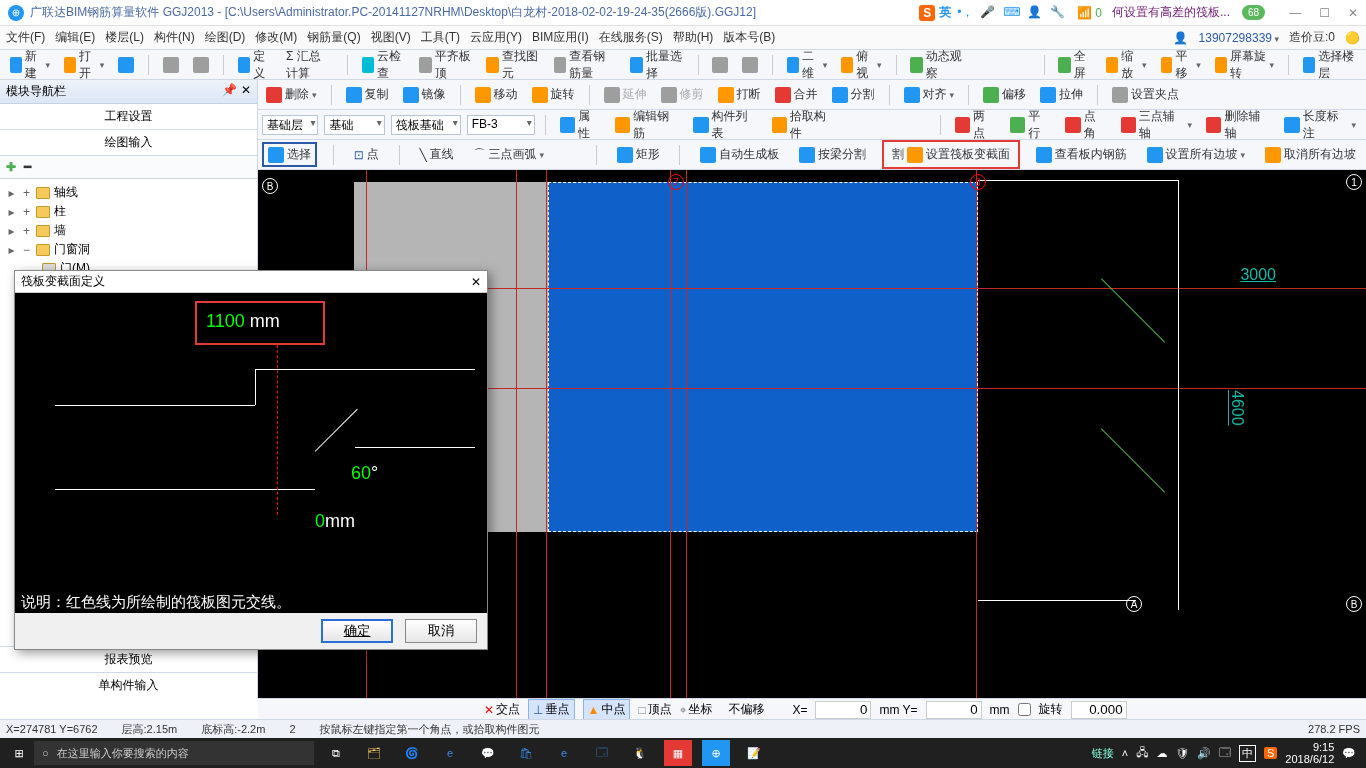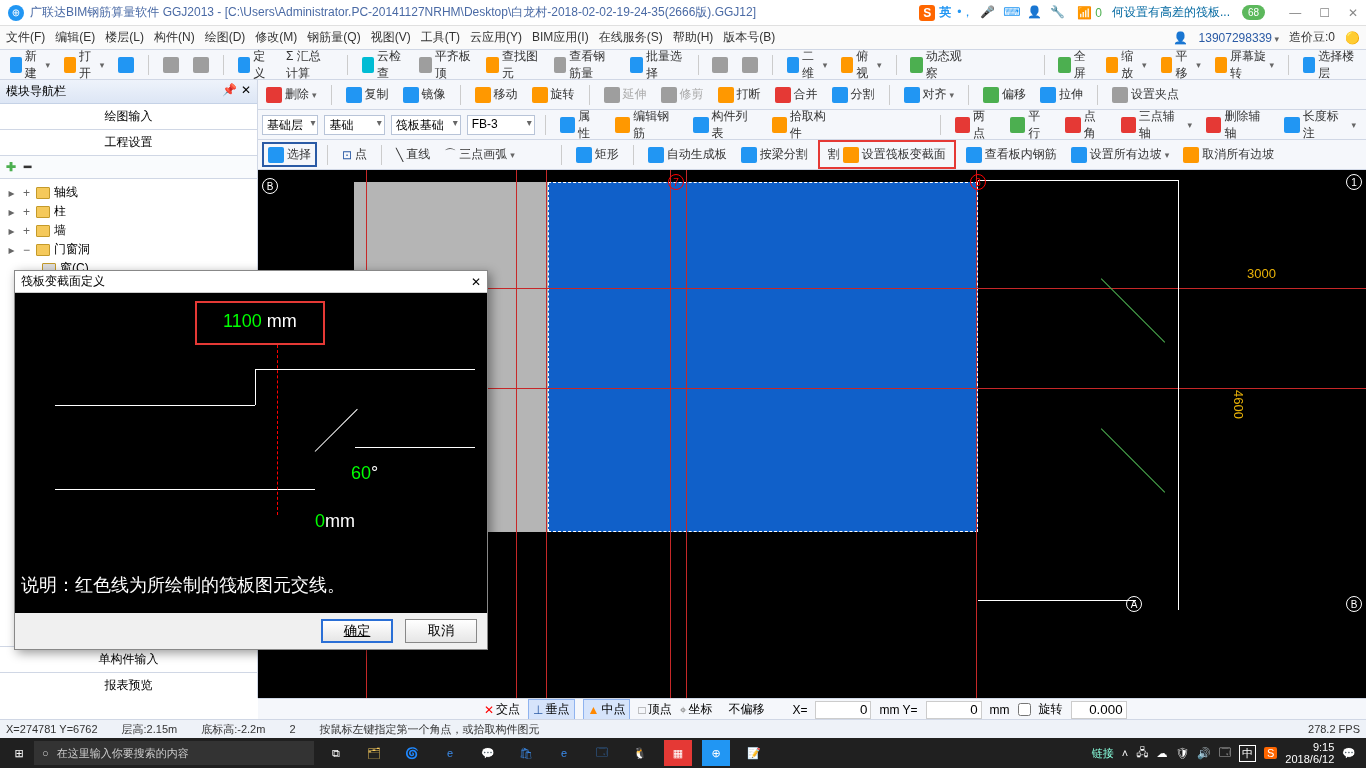--- a/index.html
+++ b/index.html
@@ -54,34 +54,34 @@
 .leftpanel .section-bot{ text-align:center; padding:4px; background:#fff; border-top:1px solid #d0d7e5;}
 
 
 .canvas-wrap { flex:1; position:relative; background:#000; overflow:hidden;}
 .bubble{width:16px;height:16px;border:1px solid #fff;border-radius:50%;display:flex;align-items:center;justify-content:center;color:#fff;font-size:10px;position:absolute;}
 .slab-gray{position:absolute; background:#b5b5b5;}
 .slab-blue{position:absolute; background:#1060c9;}
 .wline{position:absolute; background:#fff;}
 .rline{position:absolute; background:#c62828;}
 .gline{position:absolute; background:#4caf50;}
-.dim{position:absolute; color:#eab308; font-size:13px;}
+.dim{position:absolute; color:#14b8a6; font-size:16px;text-decoration:underline;}
 
 
 .dialog{position:absolute; left:14px; top:270px; width:474px; background:#fff; border:1px solid #888; box-shadow:3px 3px 10px rgba(0,0,0,.4); z-index:20;}
 .dialog .dlg-title{height:22px; display:flex; align-items:center; justify-content:space-between; padding:0 6px; background:#fff; border-bottom:1px solid #ccc;}
 .dialog .dlg-body{height:320px; background:#000; position:relative; color:#fff;}
 .dialog .dlg-foot{height:36px; display:flex; align-items:center; justify-content:flex-end; padding:0 10px; gap:12px; background:#f0f0f0;}
 .dialog button{width:72px; height:24px; border:1px solid #888; background:linear-gradient(#fff,#e6e6e6);}
 .dialog button.primary{border:2px solid #2a6fd6;text-decoration:underline;}
 .redbox-d{position:absolute; border:2px solid #e53935;}
 .dlg-body .diag-line{position:absolute; background:#fff;}
 .dlg-body .label{position:absolute; color:#0f0; font-size:18px;}
 .dlg-body .unit{color:#fff;}
-.dlg-body .note{position:absolute; left:6px; bottom:16px; font-size:18px; color:#fff;}
+.dlg-body .note{position:absolute; left:6px; bottom:1px; font-size:15px; color:#fff;}
 
 
 .snapbar{height:22px; background:#f5f7fb; border-top:1px solid #d0d7e5; display:flex; align-items:center; gap:8px; padding:0 8px; font-size:12px;}
 .snapbar .sn{display:flex; align-items:center; gap:2px;}
 .snapbar .sn.active{background:#d6e4fb; border:1px solid #8fb3ef; padding:1px 4px;}
 .snapbar input[type=text]{width:56px; height:18px; border:1px solid #ccc; text-align:right; padding-right:3px;}
 .statusbar{height:18px; background:#eef2f8; border-top:1px solid #d0d7e5; display:flex; align-items:center; padding:9px 6px; gap:24px; font-size:11px; color:#333;}
 .statusbar .r{margin-left:auto;}
 
 
@@ -107,21 +107,21 @@
     <span class="ime-zh">英</span>
     <span class="ime-icons">
       <span>•，</span>
       <span style="color:#2196f3;">🎤</span>
       <span style="color:#2196f3;">⌨</span>
       <span style="color:#2196f3;">👤</span>
       <span style="color:#2196f3;">🔧</span>
     </span>
   </div>
   <span style="margin:0 10px;color:#4caf50;">📶 <span>0</span></span>
-  <span style="color:#0369a1;text-align:right;">何设置有高差的筏板...</span>
+  <span style="color:#701a75;text-align:right;">何设置有高差的筏板...</span>
   <span class="badge68">68</span>
   <div class="winctl">
     <span>—</span>
     <span>☐</span>
     <span>✕</span>
   </div>
 </div>
 
 <div class="menubar">
   <span class="m">文件(F)</span>
@@ -344,21 +344,21 @@
   <span class="tb">
       <span class="ico red"></span>
       <span>删除辅轴</span>
     </span>
   <span class="tb arrow-dn">
       <span class="ico blue"></span>
       <span>长度标注</span>
     </span>
 </div>
 
-<div class="toolbar" style="padding-left:262px;">
+<div class="toolbar" style="padding-left:262px;justify-content:space-between;">
   <span class="tb highlight-sel">
       <span class="ico blue"></span>
       <span>选择</span>
     </span>
   <span class="sep"></span>
   <span class="tb">
       <span style="color:#2a5aa5;">⊡</span>
       <span>点</span>
     </span>
   <span class="sep"></span>
@@ -403,22 +403,22 @@
     </span>
 </div>
 
 <div class="workspace">
 
   <div class="leftpanel" style="position:absolute; left:0; top:80px; bottom:70px; width:258px; z-index:5;">
     <div class="hdr">
       <span>模块导航栏</span>
       <span>📌 ✕</span>
     </div>
+    <div class="section">工程设置</div>
     <div class="section">绘图输入</div>
-    <div class="section">工程设置</div>
     <div class="tabs2">
       <span style="color:#4caf50;font-weight:bold;">✚</span>
       <span style="color:#333;font-weight:bold;">━</span>
     </div>
     <div class="tree">
       <div class="node">
           <span class="exp">▸</span>
           <span class="exp">+</span>
           <span class="fold"></span>
           <span>轴线</span>
@@ -436,25 +436,29 @@
           <span>墙</span>
         </div>
       <div class="node">
           <span class="exp">▸</span>
           <span class="exp">−</span>
           <span class="fold"></span>
           <span>门窗洞</span>
         </div>
       <div class="node" style="padding-left:40px;">
           <span class="fold" style="background:#ddd;"></span>
+          <span>门(M)</span>
+        </div>
+      <div class="node" style="padding-left:40px;">
+          <span class="fold" style="background:#ddd;"></span>
           <span>窗(C)</span>
         </div>
     </div>
+    <div class="section-bot">报表预览</div>
     <div class="section-bot">单构件输入</div>
-    <div class="section-bot">报表预览</div>
   </div>
 
   <div class="canvas-wrap" style="position:absolute; left:258px; right:0; top:170px; bottom:70px;">
 
     <div class="slab-gray" style="left:96px; top:12px; width:194px; height:350px;"></div>
     <div class="slab-blue" style="left:290px; top:12px; width:430px; height:350px; border:1px dashed #fff;"></div>
 
     <div class="rline" style="left:108px; top:0; width:1px; height:100%;"></div>
     <div class="rline" style="left:258px; top:0; width:1px; height:100%;"></div>
     <div class="rline" style="left:288px; top:0; width:1px; height:100%;"></div>
@@ -481,21 +485,21 @@
   </div>
 </div>
 
 <div class="dialog">
   <div class="dlg-title">
     <span>筏板变截面定义</span>
     <span>✕</span>
   </div>
   <div class="dlg-body">
     <div class="redbox-d" style="left:180px; top:8px; width:130px; height:44px;"></div>
-    <div class="label" style="left:208px; top:18px;"><span>1100</span> <span class="unit">mm</span></div>
+    <div class="label" style="left:191px; top:18px;"><span>1100</span> <span class="unit">mm</span></div>
 
     <div class="diag-line" style="left:40px; top:112px; width:200px; height:1px;"></div>
     <div class="diag-line" style="left:240px; top:76px; width:1px; height:36px;"></div>
     <div class="diag-line" style="left:240px; top:76px; width:220px; height:1px;"></div>
     <div class="diag-line" style="left:40px; top:196px; width:260px; height:1px;"></div>
     <div class="diag-line" style="left:300px; top:158px; width:60px; height:1px; transform:rotate(-45deg); transform-origin:left;"></div>
     <div class="diag-line" style="left:340px; top:154px; width:120px; height:1px;"></div>
 
     <div style="position:absolute; left:262px; top:52px; width:0; height:170px; border-left:1px dashed #f00;"></div>
     <div class="label" style="left:336px; top:170px;"><span>60</span><span class="unit">°</span></div>

